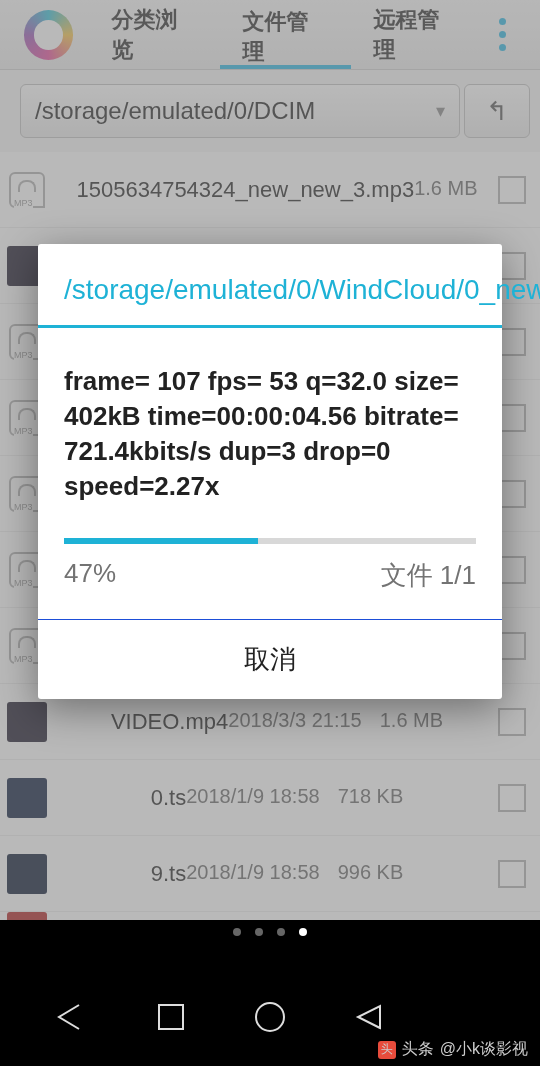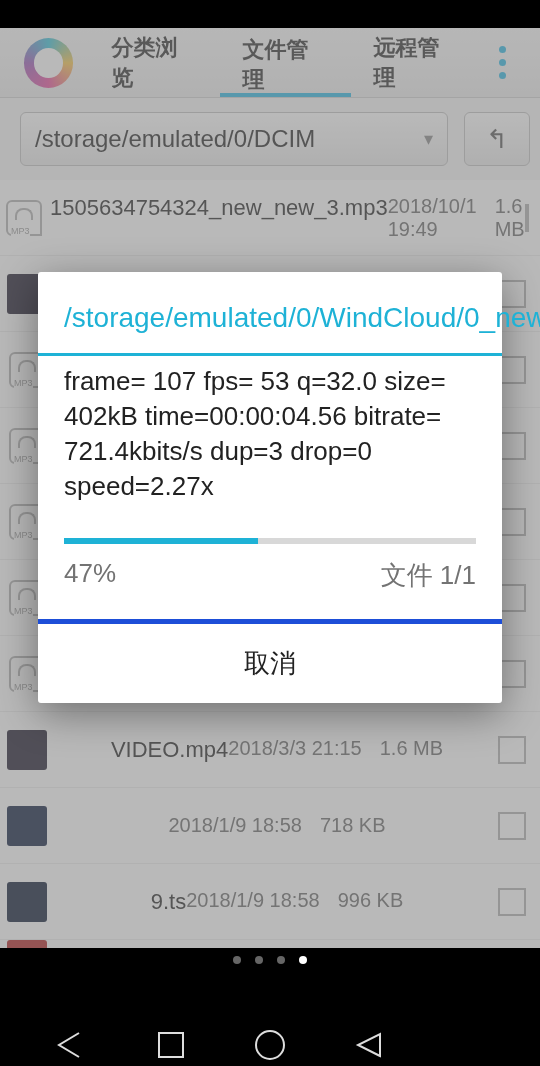--- a/index.html
+++ b/index.html
@@ -1,26 +1,26 @@
 <!DOCTYPE html>
 <html><head>
 <meta charset="utf-8">
 <style>
 * { margin: 0; padding: 0; box-sizing: border-box; font-family: -apple-system, "Helvetica Neue", Arial, sans-serif; }
 html, body { width: 540px; height: 1066px; overflow: hidden; background: #000; }
 .screen { width: 540px; height: 1066px; position: relative; background: #f5f5f5; }
 .content-area { width: 540px; height: 920px; background: #fff; position: relative; }
-.topbar { height: 70px; display: flex; align-items: center; background: linear-gradient(#fafafa,#ededed); border-bottom: 1px solid #d0d0d0; margin-top: 28px; }
+.topbar { height: 70px; display: flex; align-items: center; background: linear-gradient(#fafafa,#ededed); border-bottom: 1px solid #d0d0d0; }
 .logo { width: 50px; height: 50px; margin: 0 16px 0 24px; border-radius: 50%; background: conic-gradient(#35c1d9,#f7c54a,#e74c9c,#9b59b6,#35c1d9); position: relative; }
 .logo::after { content:""; position:absolute; inset:10px; border-radius:50%; background:#fff; }
 .tab { font-size: 22px; font-weight: 600; color: #2b2b2b; padding: 0 22px; height: 100%; display: flex; align-items: center; }
 .tab.active { border-bottom: 4px solid #29b6e3; padding-top:8px; }
 .menu-dots { width: 40px; margin-left: auto; margin-right: 18px; display:flex; flex-direction:column; align-items:center; gap:6px; }
 .menu-dots span { width:7px; height:7px; background:#29b6e3; border-radius:50%; }
-.pathrow { display:flex; align-items:center; padding:14px 10px 14px 20px; gap:16px; background:#f7f7f7; }
+.pathrow { display:flex; align-items:center; padding:14px 10px 14px 20px; gap:4px; background:#f7f7f7; }
 .pathbox { flex:1; height:54px; background:linear-gradient(#fff,#eaeaea); border:1px solid #c0c0c0; border-radius:6px; display:flex; align-items:center; padding:0 14px; font-size:24px; color:#222; justify-content:space-between; }
 .chev { color:#888; font-size:18px; }
 .upbtn { width:66px; height:54px; background:linear-gradient(#fff,#eaeaea); border:1px solid #c0c0c0; border-radius:6px; display:flex; align-items:center; justify-content:center; font-size:26px; color:#555; }
 .filelist { }
 .row { display:flex; align-items:center; height:76px; padding:0 14px 0 6px; border-bottom:1px solid #eee; }
 .thumb { width:42px; height:42px; margin-right:8px; display:flex; align-items:center; justify-content:center; }
 .mp3ico { width:36px; height:36px; border:2px solid #b0b0b0; border-radius:6px 6px 0 6px; position:relative; }
 .mp3ico::before { content:""; position:absolute; top:6px; left:7px; width:14px; height:10px; border:2px solid #b0b0b0; border-bottom:none; border-radius:8px 8px 0 0; }
 .mp3ico::after { content:"MP3"; position:absolute; bottom:-2px; left:3px; font-size:9px; color:#999; background:#fff; }
 .vthumb { width:40px; height:40px; background:#1a1628; border-radius:3px; }
@@ -28,25 +28,25 @@
 .vthumb.v3 { background:#071430; }
 .finfo { flex:1; display:flex; flex-direction:row; justify-content:center; }
 .fname { font-size:22px; color:#222; }
 .fmeta { font-size:20px; color:#666; display:flex; gap:18px; }
 .cb { width:28px; height:28px; border:2px solid #b0b0b0; background:#fff; }
 
 .scrim { position:absolute; inset:0; background:rgba(128,128,128,0.55); }
 .modal { position:absolute; left:38px; right:38px; top:244px; background:#fff; border-radius:3px; box-shadow:0 10px 40px rgba(0,0,0,0.4); }
 .mtitle { color:#1eb2d6; font-size:28px; font-weight:500; padding:28px 26px 18px; line-height:1.25; }
 .msep { height:3px; background:#1eb2d6; margin:0 0 0 0; }
-.mbody { font-size:26px; color:#222; padding:8px 26px 28px; line-height:1.35; }
+.mbody { font-size:26px; color:#222; padding:36px 26px 28px; line-height:1.35;font-weight:bold; }
 .mprog { margin:6px 26px 0; height:6px; background:#d8d8d8; }
 .mprog-fill { height:100%; background:#1eb2d6; }
 .mfoot1 { display:flex; justify-content:space-between; padding:14px 26px 26px; font-size:26px; color:#737373; }
-.mbtnrow { border-top:5px solid #1d4ed8; text-align:center; padding:22px 0; font-size:26px; color:#222; }
+.mbtnrow { border-top:1px solid #1d4ed8; text-align:center; padding:22px 0; font-size:26px; color:#222; }
 
 .blackbar { position:absolute; bottom:0; left:0; right:0; height:146px; background:#000; color:#fff; }
 .dots { display:flex; gap:14px; justify-content:center; padding-top:8px; }
 .dots span { width:8px; height:8px; border-radius:50%; background:#666; }
 .dots span.on { background:#fff; }
 .navbtns { position:absolute; bottom:32px; left:0; right:0; display:flex; justify-content:space-around; align-items:center; padding:0 20px; }
 .credits { position:absolute; right:12px; bottom:6px; font-size:16px; color:#ccc; display:flex; align-items:center; gap:6px;}
 .credits .c1 { width:18px;height:18px;background:#e74c3c;border-radius:3px;display:inline-flex;align-items:center;justify-content:center;font-size:12px;}
 </style>
 </head>
@@ -77,21 +77,20 @@
     </div>
 
     <div class="filelist">
       <div class="row">
         <div class="thumb">
             <div class="mp3ico"></div>
           </div>
         <div class="finfo">
           <div class="fname">1505634754324_new_new_3.mp3</div>
           <div class="fmeta">
-              <span>2018/10/1 19:49</span>
               <span>1.6 MB</span>
             </div>
         </div>
         <div class="cb"></div>
       </div>
       <div class="row">
         <div class="thumb">
             <div class="vthumb"></div>
           </div>
         <div class="finfo">
@@ -164,20 +163,21 @@
               <span>1.6 MB</span>
             </div>
         </div>
         <div class="cb"></div>
       </div>
       <div class="row">
         <div class="thumb">
             <div class="vthumb v2"></div>
           </div>
         <div class="finfo">
+          <div class="fname">0.ts</div>
           <div class="fmeta">
               <span>2018/1/9 18:58</span>
               <span>718 KB</span>
             </div>
         </div>
         <div class="cb"></div>
       </div>
       <div class="row">
         <div class="thumb">
             <div class="vthumb v3"></div>

